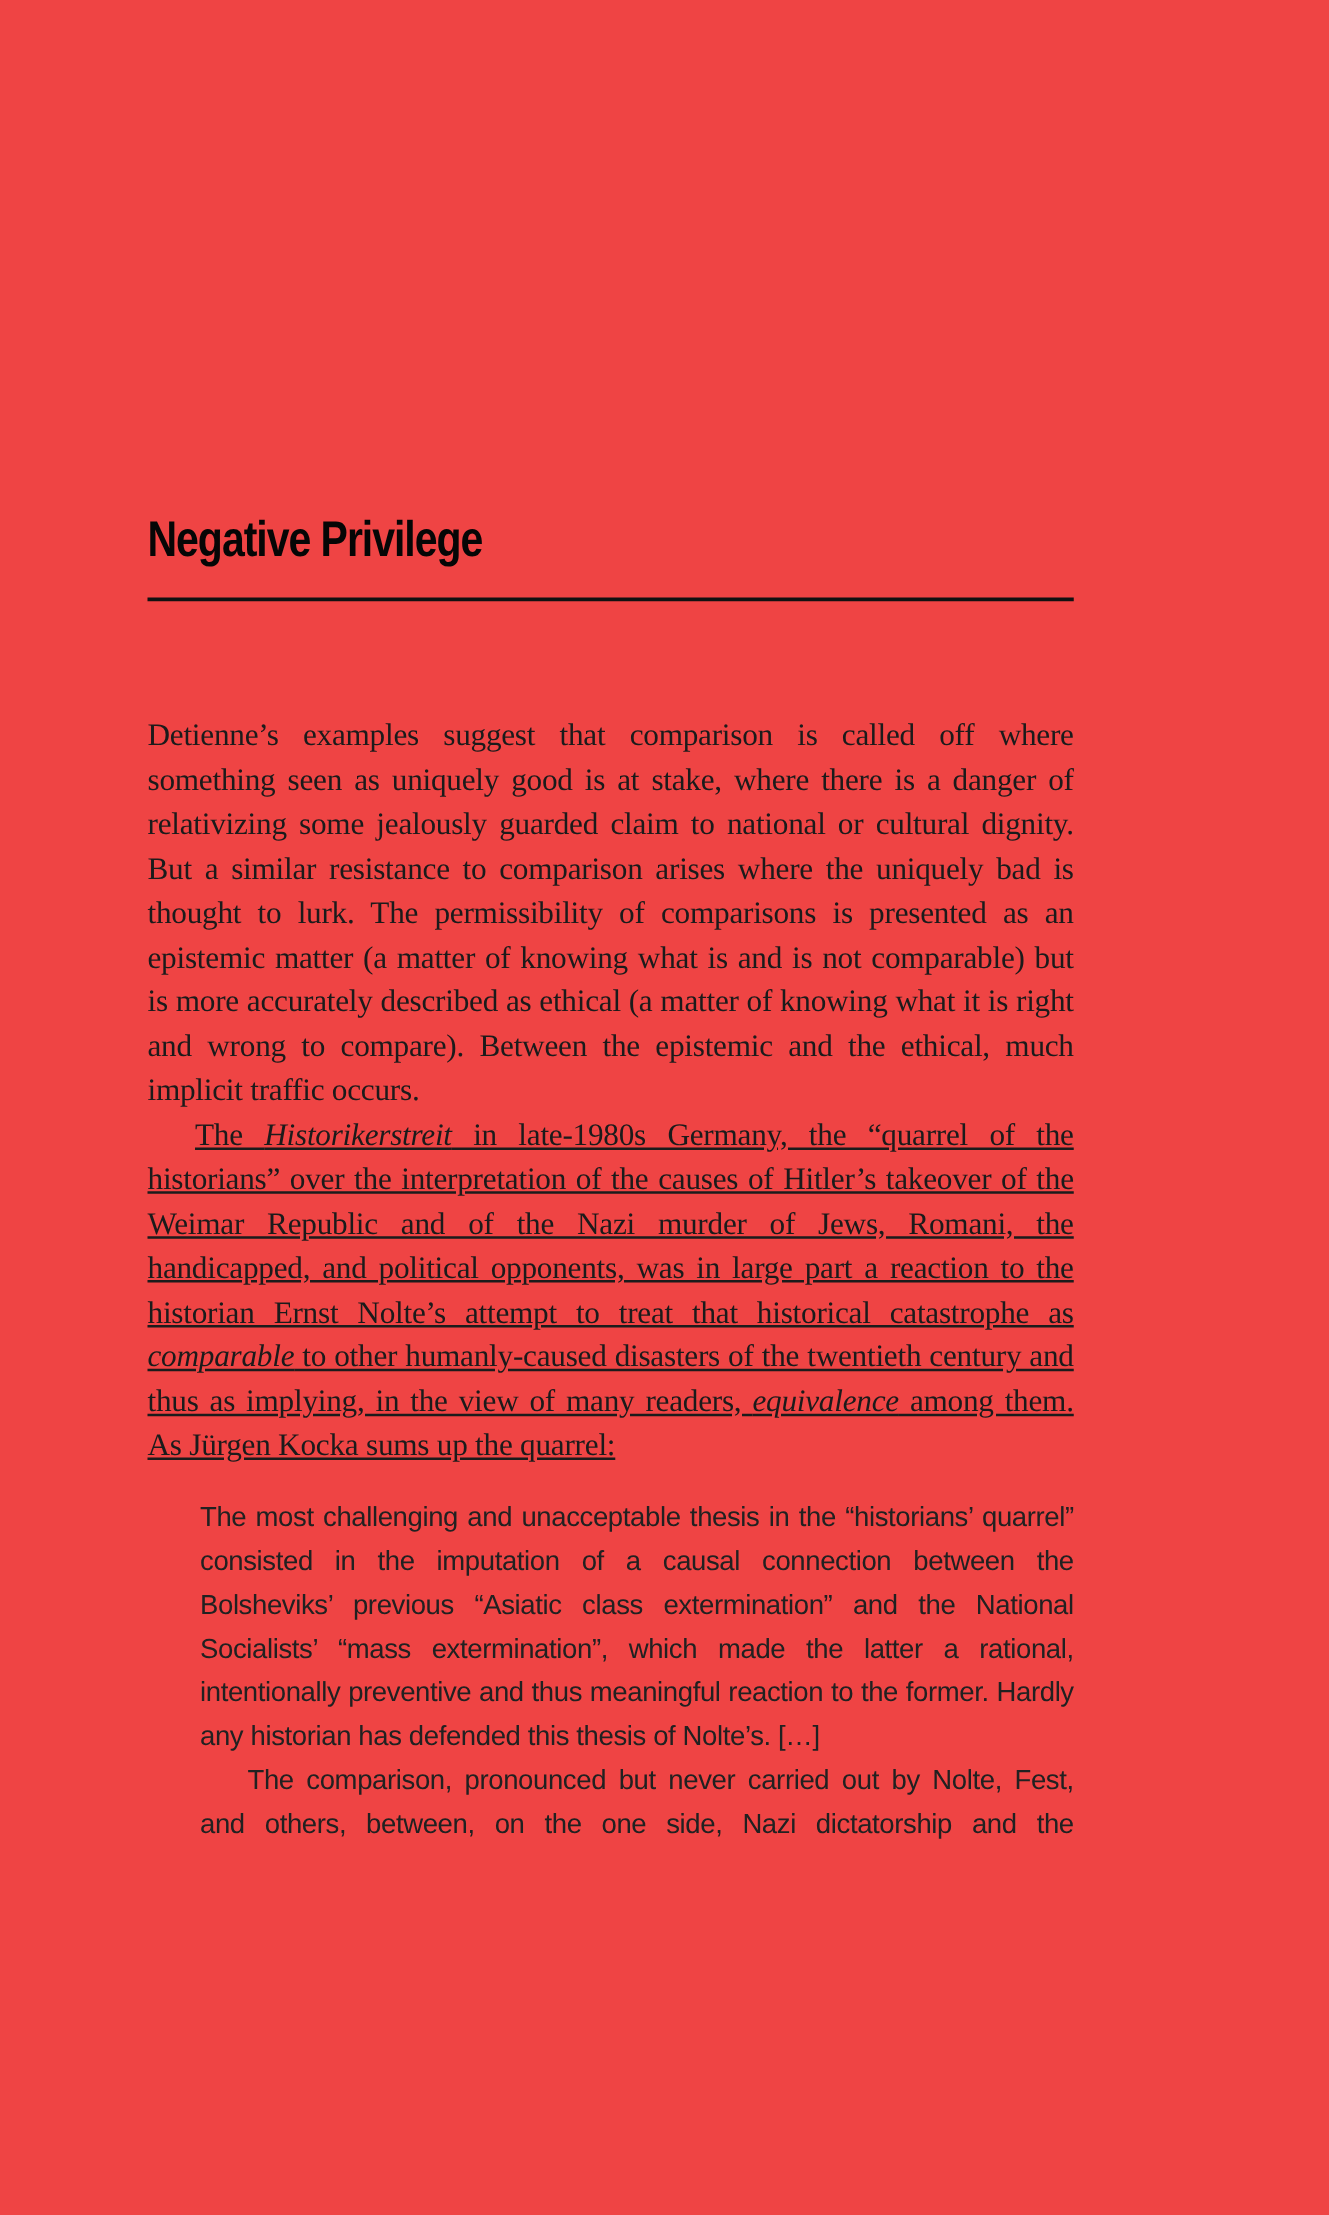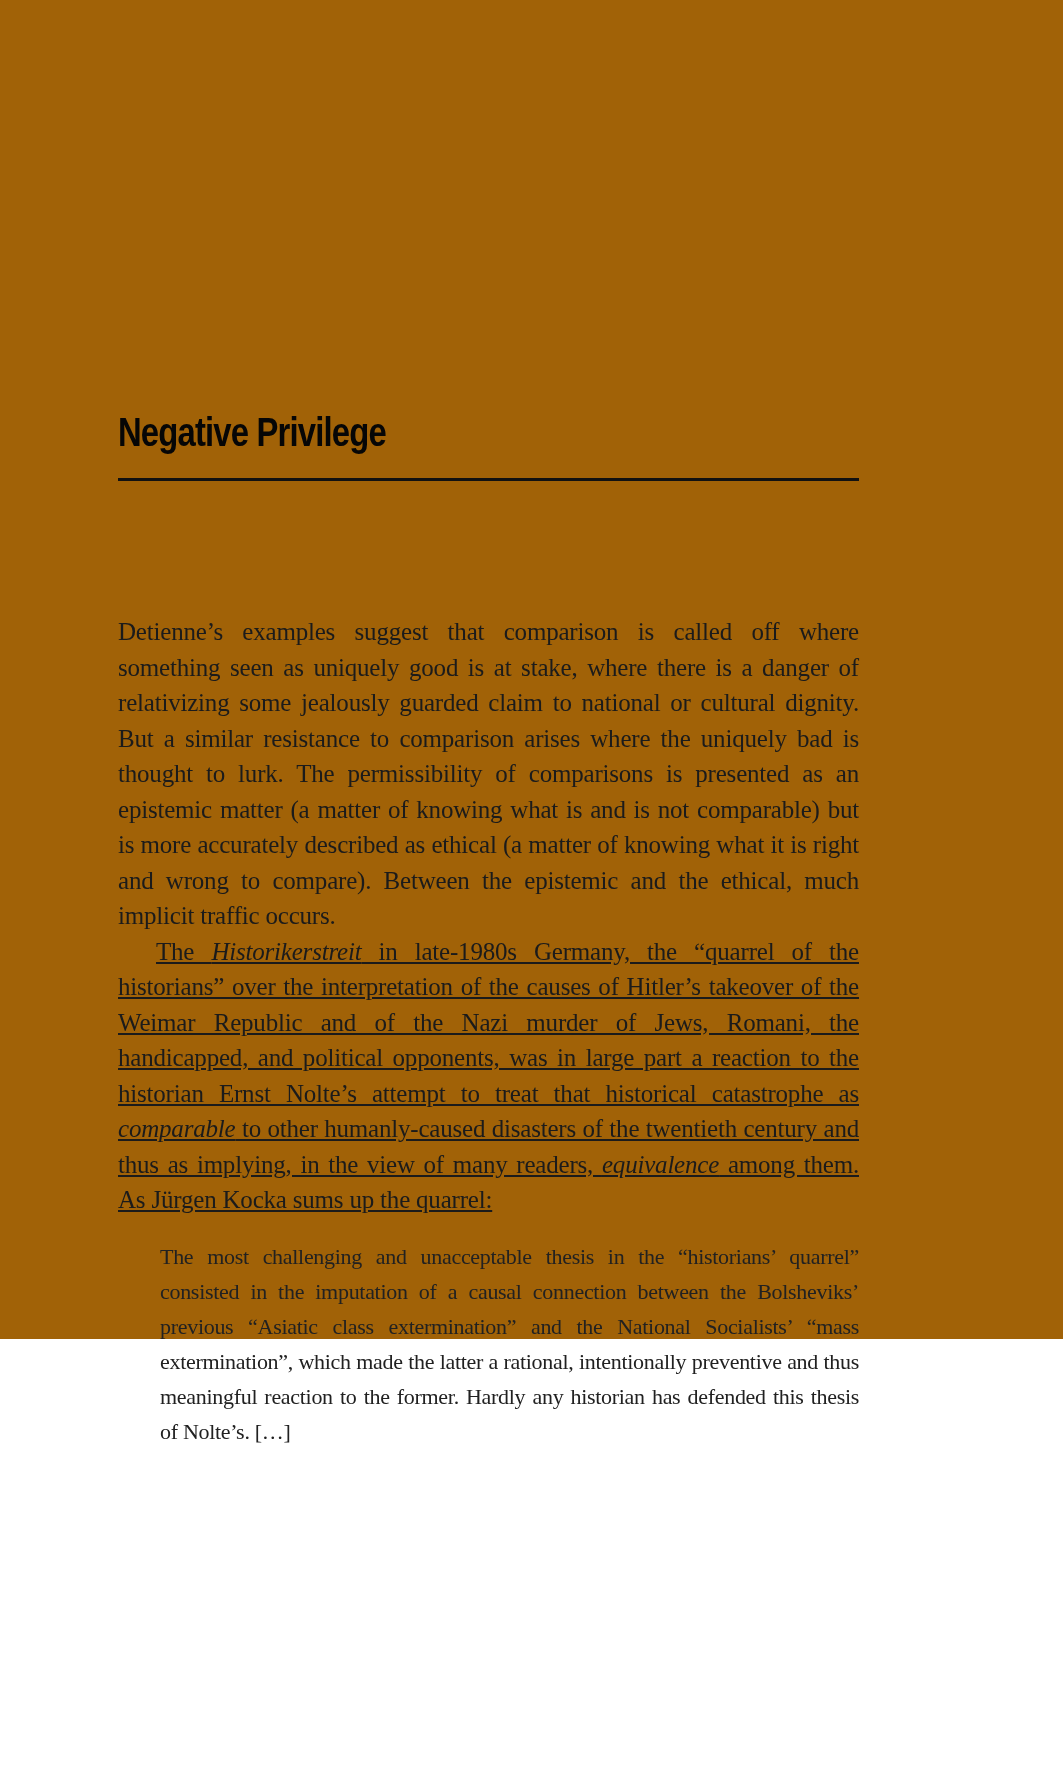--- a/index.html
+++ b/index.html
@@ -5,22 +5,22 @@
   html, body { margin: 0; padding: 0; }
   body {
     width: 1063px;
     height: 1772px;
     background: #ffffff;
     overflow: hidden;
   }
   .page {
     position: relative;
     width: 1063px;
-    height: 1339px;
-    background: #a16207;
+    height: 1772px;
+    background: #ef4444;
   }
   .chapter-title {
     position: absolute;
     left: 118px;
     top: 412px;
     margin: 0;
     font-family: "Liberation Sans", sans-serif;
     font-weight: 700;
     font-size: 40px;
     line-height: 1;
@@ -34,37 +34,37 @@
     position: absolute;
     left: 118px;
     top: 478px;
     width: 741px;
     height: 3px;
     background: #111111;
   }
   .text-column {
     position: absolute;
     left: 118px;
-    top: 614px;
+    top: 571px;
     width: 741px;
     color: #1b1b1b;
     font-family: "Liberation Serif", serif;
     font-size: 25px;
     line-height: 35.5px;
     text-align: justify;
   }
   .para {
     margin: 0;
     letter-spacing: -0.2px;
   }
   .para i { letter-spacing: -0.2px; }
   .para.indent { text-indent: 38px; text-decoration: underline; }
   .quote {
     margin: 21px 0 0 42px;
-    font-family: Liberation Serif, serif;
+    font-family: Liberation Sans, sans-serif;
     font-size: 22px;
     line-height: 35px;
     letter-spacing: -0.3px;
     color: #212121;
   }
   .qpara { margin: 0; }
   .qpara.qindent {
     text-indent: 38px;
     text-align-last: justify;
   }
@@ -78,15 +78,16 @@
   <div class="title-rule"></div>
 
   <main class="text-column">
     <p class="para">Detienne’s examples suggest that comparison is called off where something seen as uniquely good is at stake, where there is a danger of relativizing some jealously guarded claim to national or cultural dignity. But a similar resistance to comparison arises where the uniquely bad is thought to lurk. The permissibility of comparisons is presented as an epistemic matter (a matter of knowing what is and is not comparable) but is more accurately described as ethical (a matter of knowing what it is right and wrong to compare). Between the epistemic and the ethical, much implicit traffic occurs.</p>
 
     <p class="para indent">The <i>Historikerstreit</i> in late-1980s Germany, the “quarrel of the historians” over the interpretation of the causes of Hitler’s takeover of the Weimar Republic and of the Nazi murder of Jews, Romani, the handicapped, and political opponents, was in large part a reaction to the historian Ernst Nolte’s attempt to treat that historical catastrophe as <i>comparable</i> to other humanly-caused disasters of the twentieth century and thus as implying, in the view of many readers, <i>equivalence</i> among them. As Jürgen Kocka sums up the quarrel:</p>
 
     <blockquote class="quote">
       <p class="qpara">The most challenging and unacceptable thesis in the “historians’ quarrel” consisted in the imputation of a causal connection between the Bolsheviks’ previous “Asiatic class extermination” and the National Socialists’ “mass extermination”, which made the latter a rational, intentionally preventive and thus meaningful reaction to the former. Hardly any historian has defended this thesis of Nolte’s. […]</p>
 
+      <p class="qpara qindent">The comparison, pronounced but never carried out by Nolte, Fest, and others, between, on the one side, Nazi dictatorship and the</p>
     </blockquote>
   </main>
 </div>
 
 </body></html>

